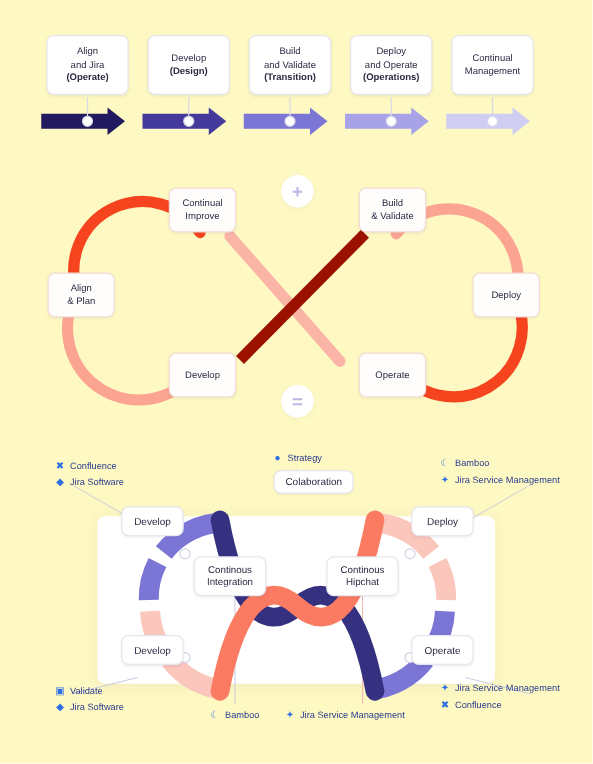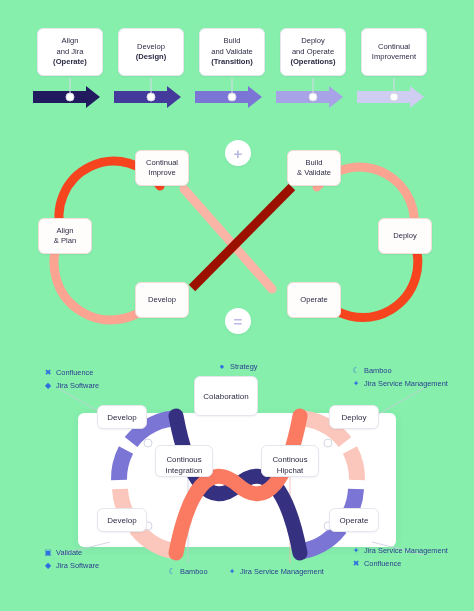--- a/index.html
+++ b/index.html
@@ -7,21 +7,21 @@
     padding: 0;
     background: #ffffff;
   }
   body {
     font-family: "Liberation Sans", sans-serif;
   }
   #page {
     position: relative;
     width: 474px;
     height: 611px;
-    background: #86efac;
+    background: #fef9c3;
     overflow: hidden;
   }
 
   
   .card {
     position: absolute;
     background: #ffffff;
     border: 1px solid #e6e6ee;
     border-radius: 6px;
     box-shadow: 0 1px 2px rgba(40,42,80,0.06);
@@ -123,21 +123,20 @@
     width: 50px;
     height: 24px;
     font-size: 8px;
     z-index: 7;
   }
   .lbl-card.two {
     height: 32px;
     flex-direction: column;
     line-height: 10.5px;
     font-size: 7.8px;
-    justify-content: flex-end;
   }
 </style>
 </head>
 <body>
 
 <div id="page">
 
   <div id="section-stages">
 
     <svg width="474" height="130" style="position:absolute;left:0;top:0;">
@@ -188,21 +187,21 @@
       <span class="l2">and Validate</span>
       <span class="l3">(Transition)</span>
     </div>
     <div class="card stage" style="left:280px;">
       <span class="l1">Deploy</span>
       <span class="l2">and Operate</span>
       <span class="l3">(Operations)</span>
     </div>
     <div class="card stage" style="left:361px;">
       <span class="l1">Continual</span>
-      <span class="l2">Improvement</span>
+      <span class="l2">Management</span>
     </div>
   </div>
 
   <div id="section-infinity">
     <svg width="474" height="220" style="position:absolute;left:0;top:0;">
 
       <path d="M62 104 A 55 55 0 0 1 160 56" fill="none" stroke="#f6441f" stroke-width="9" stroke-linecap="round"></path>
 
       <path d="M62 104 A 55 55 0 0 0 160 162" fill="none" stroke="#fba492" stroke-width="9" stroke-linecap="round"></path>
 
@@ -279,21 +278,21 @@
 
       <circle cx="237" cy="38" r="4" fill="#ffffff" stroke="#d3d5e4" stroke-width="1"></circle>
       <circle cx="188" cy="112" r="4" fill="#ffffff" stroke="#d3d5e4" stroke-width="1"></circle>
       <circle cx="290" cy="112" r="4" fill="#ffffff" stroke="#d3d5e4" stroke-width="1"></circle>
       <circle cx="148" cy="93" r="4" fill="#ffffff" stroke="#d3d5e4" stroke-width="1"></circle>
       <circle cx="148" cy="176" r="4" fill="#ffffff" stroke="#d3d5e4" stroke-width="1"></circle>
       <circle cx="328" cy="93" r="4" fill="#ffffff" stroke="#d3d5e4" stroke-width="1"></circle>
       <circle cx="328" cy="176" r="4" fill="#ffffff" stroke="#d3d5e4" stroke-width="1"></circle>
     </svg>
 
-    <div class="card lbl-card" style="left:194px; top:26px; width:64px; height:40px;">
+    <div class="card lbl-card" style="left:219px; top:26px; width:64px; height:19px;">
       <span>Colaboration</span>
     </div>
 
     <div class="card lbl-card" style="left:97px; top:55px;">
       <span>Develop</span>
     </div>
     <div class="card lbl-card" style="left:329px; top:55px;">
       <span>Deploy</span>
     </div>
     <div class="card lbl-card" style="left:97px; top:158px;">

